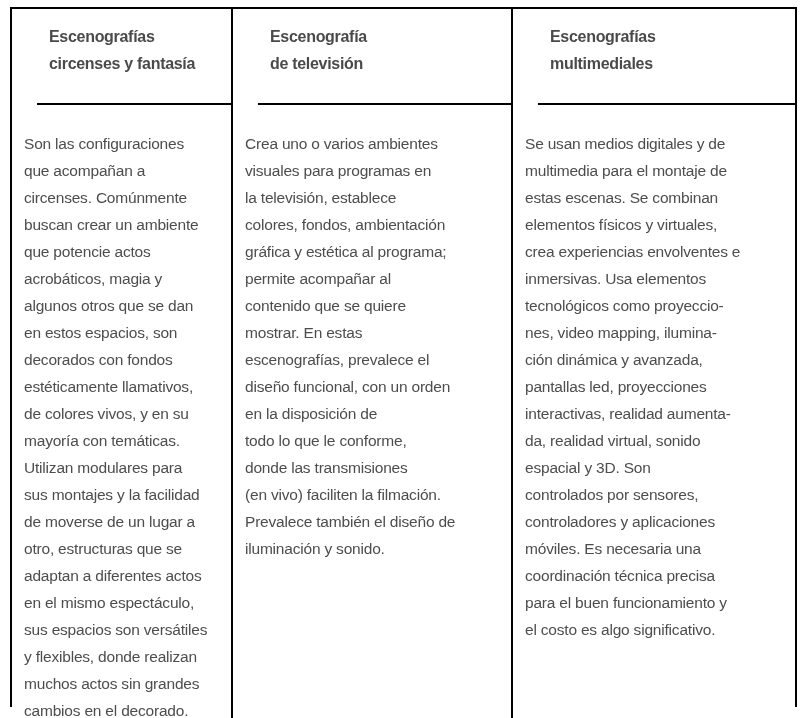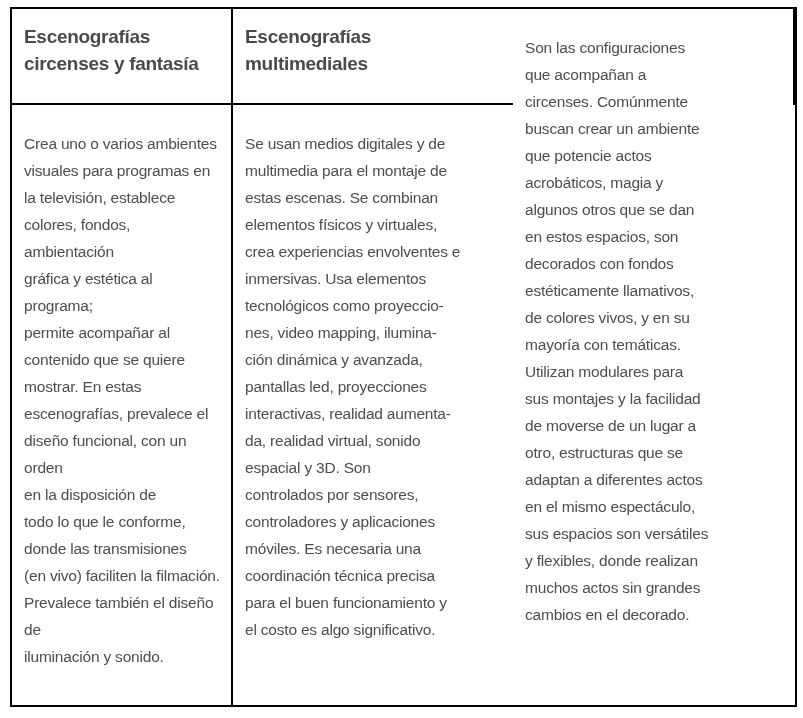--- a/index.html
+++ b/index.html
@@ -27,44 +27,47 @@
   .cell {
     background: #ffffff;
   }
   .cell.col-0, .cell.col-1 {
     border-right: 2px solid #000000;
   }
   .cell.header {
     border-bottom: 2px solid #000000;
     padding: 14px 10px 0 12px;
     font-weight: bold;
-    font-size: 19px;
+    font-size: 16px;
     line-height: 27px;
     letter-spacing: -0.3px;
     color: #4a4a4a;
     white-space: pre-line;
+    margin-left: 25px;
   }
   .cell.body {
     padding: 25px 8px 0 12px;
     font-size: 15.5px;
     line-height: 27px;
     letter-spacing: -0.2px;
     color: #4d4d4d;
     white-space: pre-line;
   }
 </style>
 </head>
 <body>
 
 <div class="page">
   <div class="table">
 
     <div class="cell header col-0">Escenografías
 circenses y fantasía</div>
 
+    <div class="cell header col-1">Escenografía
+de televisión</div>
 
     <div class="cell header col-2">Escenografías
 multimediales</div>
 
     <div class="cell body col-0">Son las configuraciones
 que acompañan a
 circenses. Comúnmente
 buscan crear un ambiente
 que potencie actos
 acrobáticos, magia y

